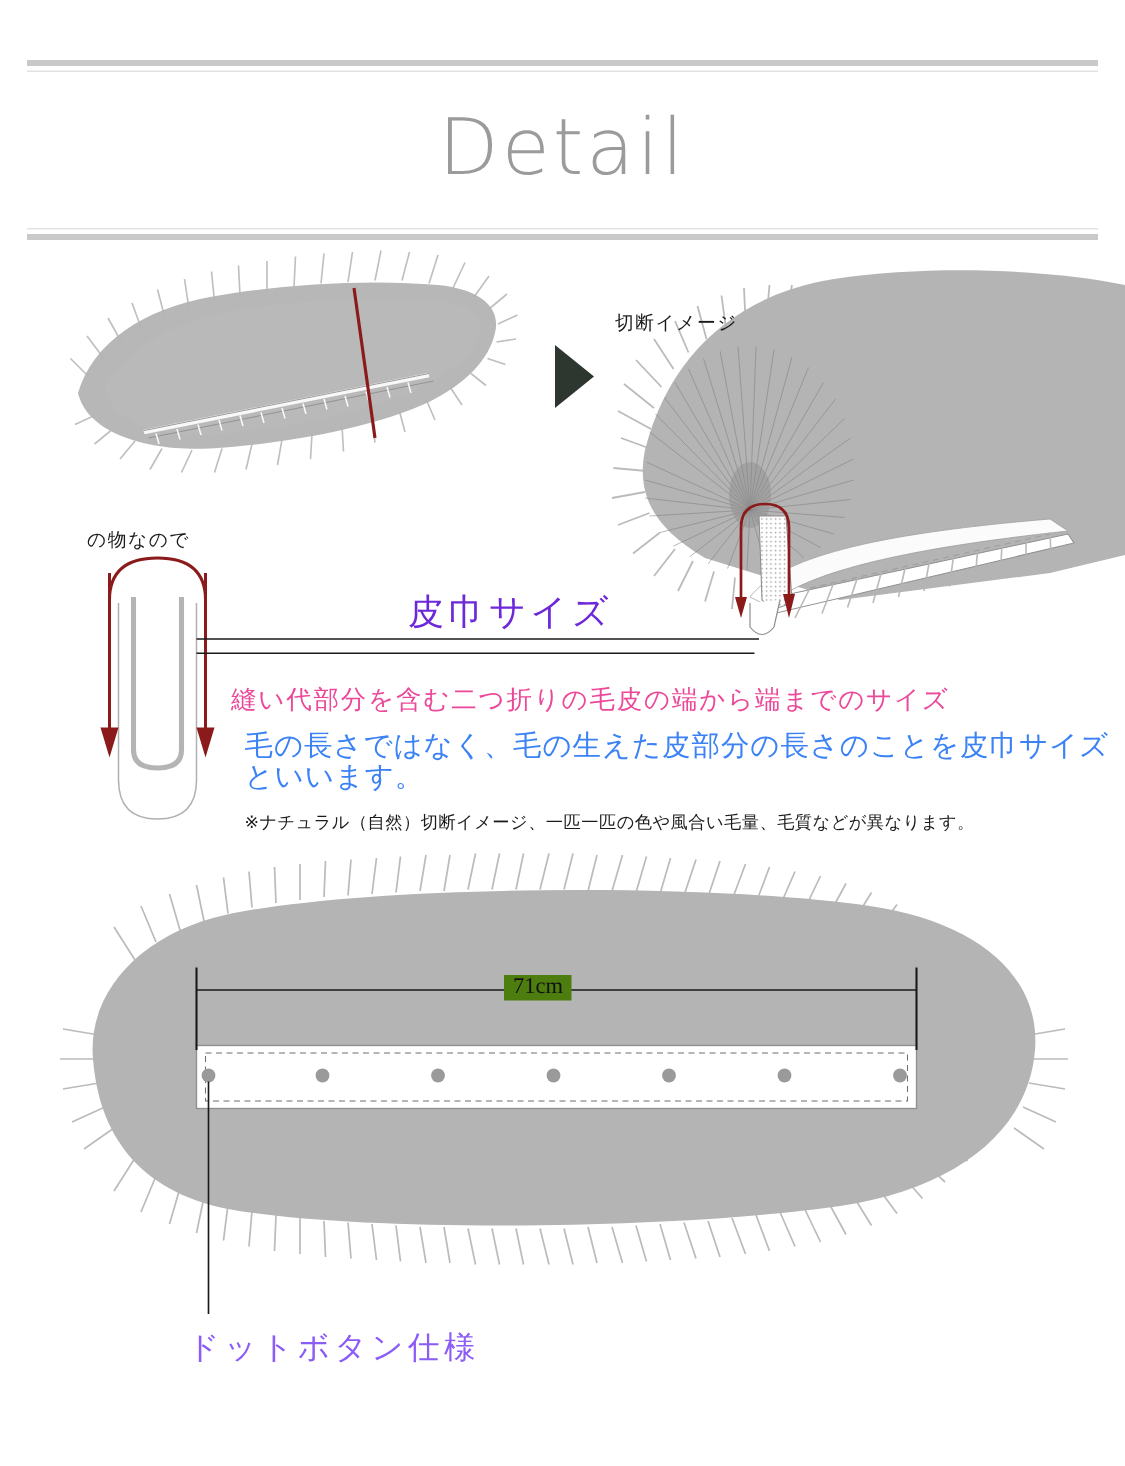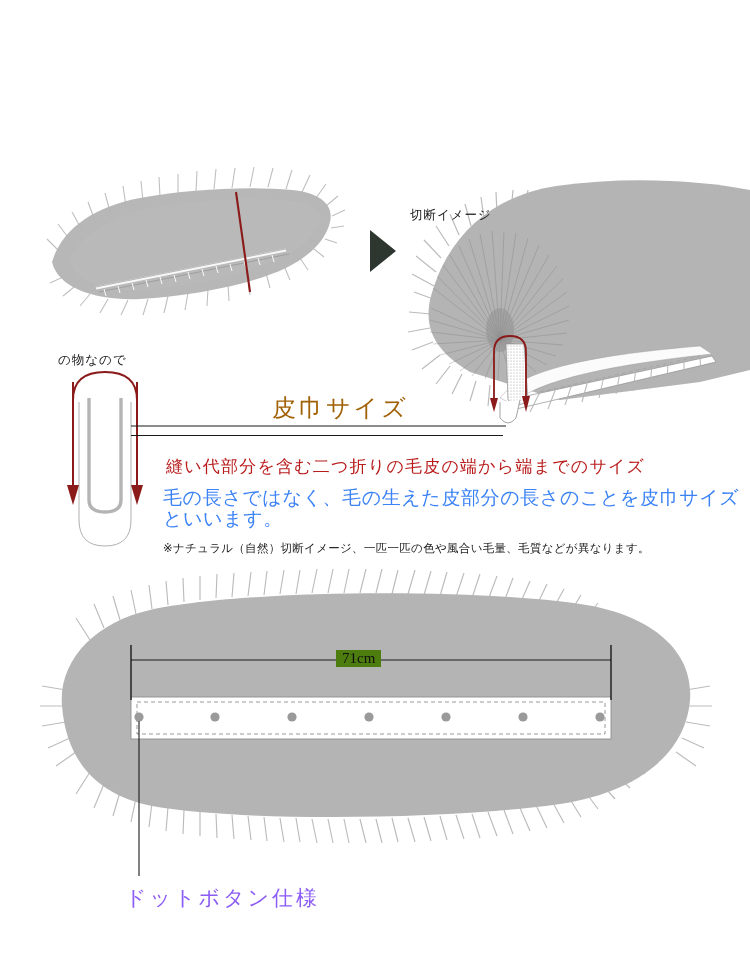--- a/index.html
+++ b/index.html
@@ -28,41 +28,52 @@
   
   .layer{position:absolute;left:0;top:0;width:750px;height:977px;pointer-events:none;}
 
   
   .jp{font-family:"DejaVu Sans","Liberation Sans",sans-serif;color:#1b1b1b;}
   .lbl-cut{position:absolute;left:410px;top:207px;font-size:12.5px;letter-spacing:1px;}
   .lbl-section{position:absolute;left:58px;top:352px;font-size:12.5px;letter-spacing:1px;}
 
   .size-head{
     position:absolute;left:272px;top:392px;
-    font-size:24px;letter-spacing:3px;color:#a16207;
+    font-size:24px;letter-spacing:3px;color:#6d28d9;
   }
   .head-rule{position:absolute;left:131px;top:435px;width:372px;height:1px;background:#1a1a1a;}
 
-  .lead-1{position:absolute;left:166px;top:455px;font-size:17px;letter-spacing:1.2px;color:#b91c1c;font-family:Liberation Serif, serif;}
+  .lead-1{position:absolute;left:154px;top:455px;font-size:17px;letter-spacing:1.2px;color:#ec4899;font-family:Liberation Serif, serif;}
   .body-1{position:absolute;left:163px;top:487px;font-size:19px;letter-spacing:.6px;color:#3b82f6;line-height:21px;}
   .body-2{position:absolute;left:163px;top:508px;font-size:13px;letter-spacing:.6px;color:#1b1b1b;line-height:21px;}
   .note-1{position:absolute;left:163px;top:541px;font-size:11.5px;letter-spacing:.3px;color:#1b1b1b;}
 
   .dim-label{
     position:absolute;left:336px;top:650px;
     font-size:15px;color:#111;background:#4d7c0f;padding:0 6px;
     font-family:"Liberation Serif","DejaVu Serif",serif;
   }
   .dot-caption{position:absolute;left:125px;top:884px;font-size:21px;letter-spacing:3px;color:#8b5cf6;}
 </style>
 </head>
 <body>
 
 <div class="page">
 
+  <div class="header">
+    <div class="rule-top">
+      <div class="thick"></div>
+      <div class="thin"></div>
+    </div>
+    <div class="detail-title">Detail</div>
+    <div class="rule-bot">
+      <div class="thin"></div>
+      <div class="thick"></div>
+    </div>
+  </div>
 
   <svg class="layer" viewBox="0 0 750 977" xmlns="http://www.w3.org/2000/svg">
     <defs>
 
       <filter id="soften" x="-10%" y="-10%" width="120%" height="120%">
         <feGaussianBlur stdDeviation="0.35"></feGaussianBlur>
       </filter>
       <pattern id="meshPat" width="3" height="3" patternUnits="userSpaceOnUse">
         <rect width="3" height="3" fill="#ffffff"></rect>
         <circle cx="1" cy="1" r="0.55" fill="#9d9d9d"></circle>

